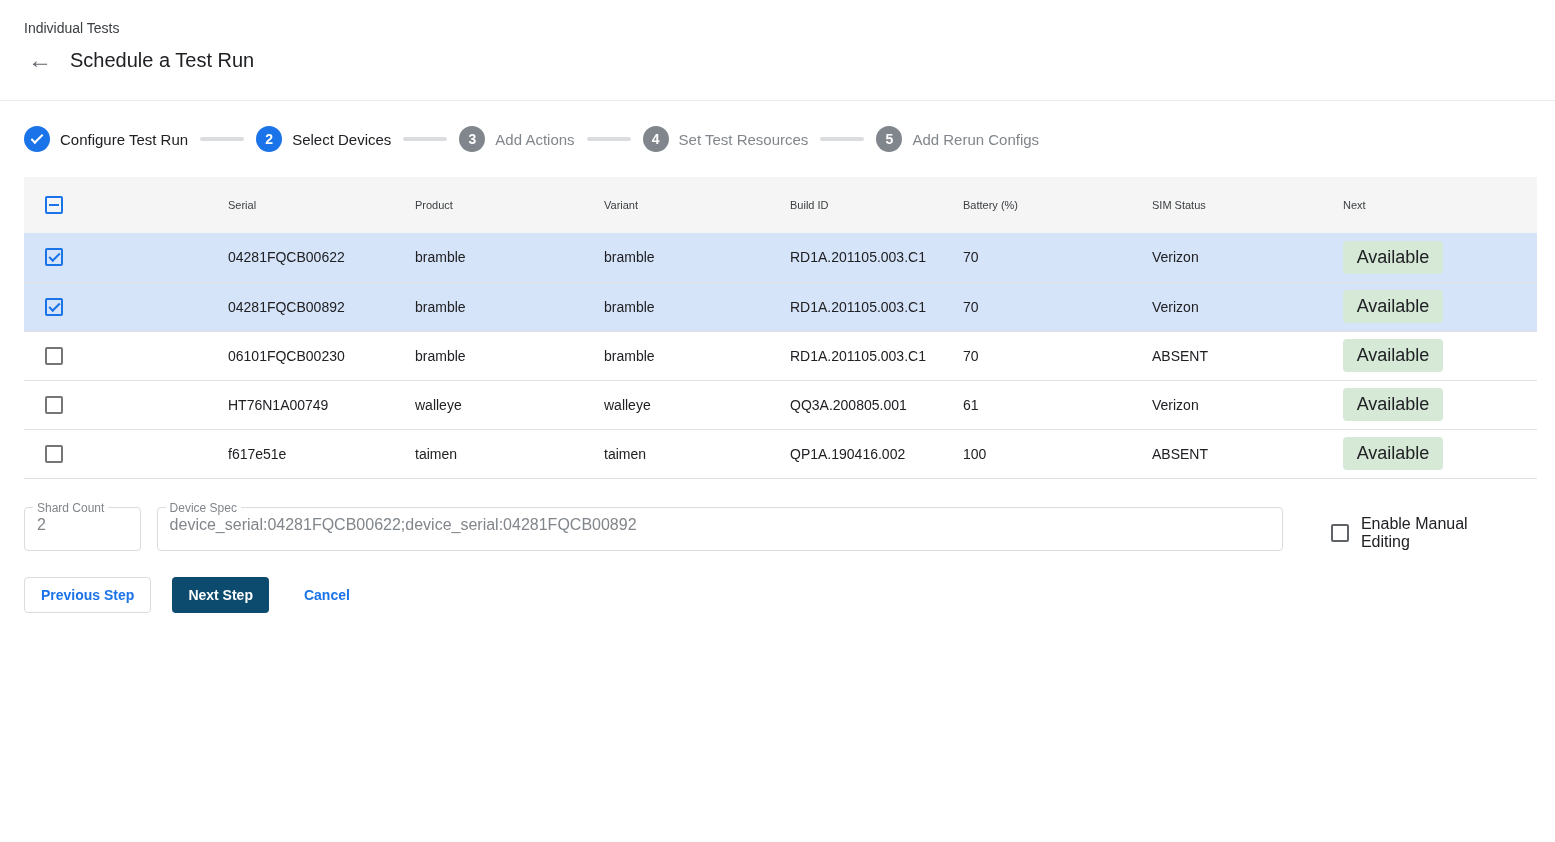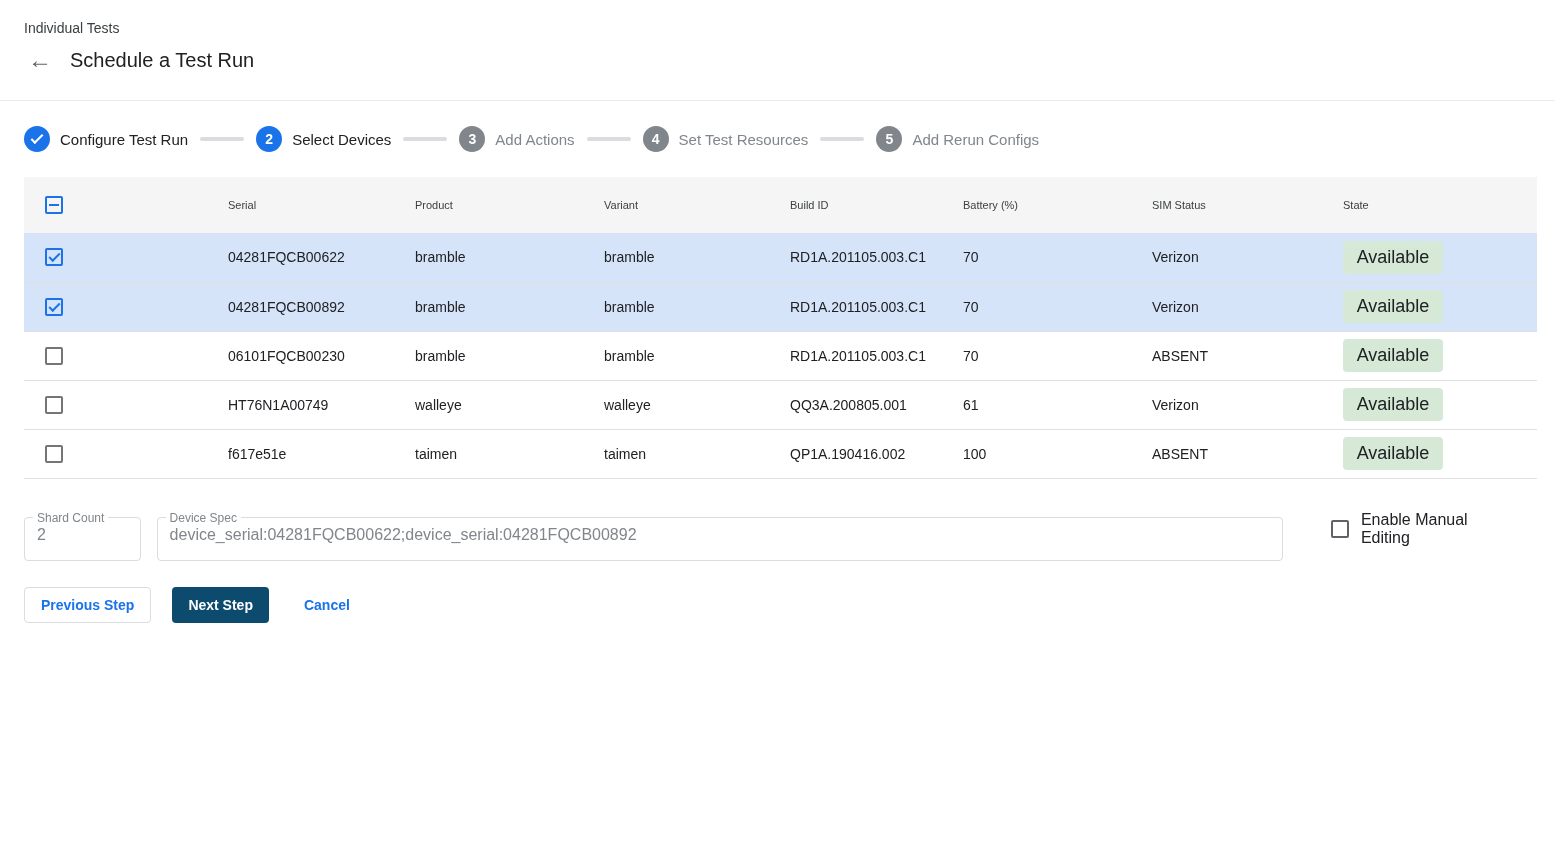--- a/index.html
+++ b/index.html
@@ -43,21 +43,21 @@
   .cb-checked::after { content: ""; position: absolute; left: 2px; top: 3px;
     width: 9px; height: 4px; border-left: 2px solid #1a73e8;
     border-bottom: 2px solid #1a73e8; transform: rotate(-45deg); }
   .cb-indeterminate::after { content: ""; position: absolute; left: 2px; top: 6px;
     width: 10px; border-bottom: 2px solid #1a73e8; }
   .status-badge { display: inline-block; min-width: 100px; text-align: center;
     background: #d5e9d6; color: #202124; font-size: 18px; border-radius: 4px;
     padding: 6px 10px; }
 
   
-  .form-row { display: flex; align-items: flex-start; margin: 32px 24px 0 24px; gap: 16px; }
+  .form-row { display: flex; align-items: flex-end; margin: 22px 24px 0 24px; gap: 16px; }
   fieldset.outlined { border: 1px solid #dadce0; border-radius: 4px; margin: 0;
     padding: 0 0 0 12px; height: 50px; }
   fieldset.outlined legend { font-size: 12px; color: #80868b; padding: 0 4px; margin-left: -4px; }
   .field-value { font-size: 16px; color: #80868b; display: block; margin-top: 1px;
     white-space: nowrap; overflow: hidden; }
   .shard-field { width: 119px; }
   .spec-field { width: 1153px; margin-left: 21px; }
   .manual-edit { display: flex; align-items: center; margin-left: auto; margin-right: 14px; cursor: pointer; padding-left: 32px; }
   .manual-edit .cb { border-color: #5f6368; }
   .manual-edit-label { margin-left: 12px; font-size: 16px; color: #202124; }
@@ -123,21 +123,21 @@
   </colgroup>
   <thead>
     <tr>
       <th class="cb-cell"><span class="cb cb-indeterminate" id="select-all-cb"></span></th>
       <th>Serial</th>
       <th>Product</th>
       <th>Variant</th>
       <th>Build ID</th>
       <th>Battery (%)</th>
       <th>SIM Status</th>
-      <th>State</th>
+      <th>Next</th>
     </tr>
   </thead>
   <tbody>
     <tr class="selected">
       <td class="cb-cell"><span class="cb cb-checked"></span></td>
       <td>04281FQCB00622</td>
       <td>bramble</td>
       <td>bramble</td>
       <td>RD1A.201105.003.C1</td>
       <td>70</td>

